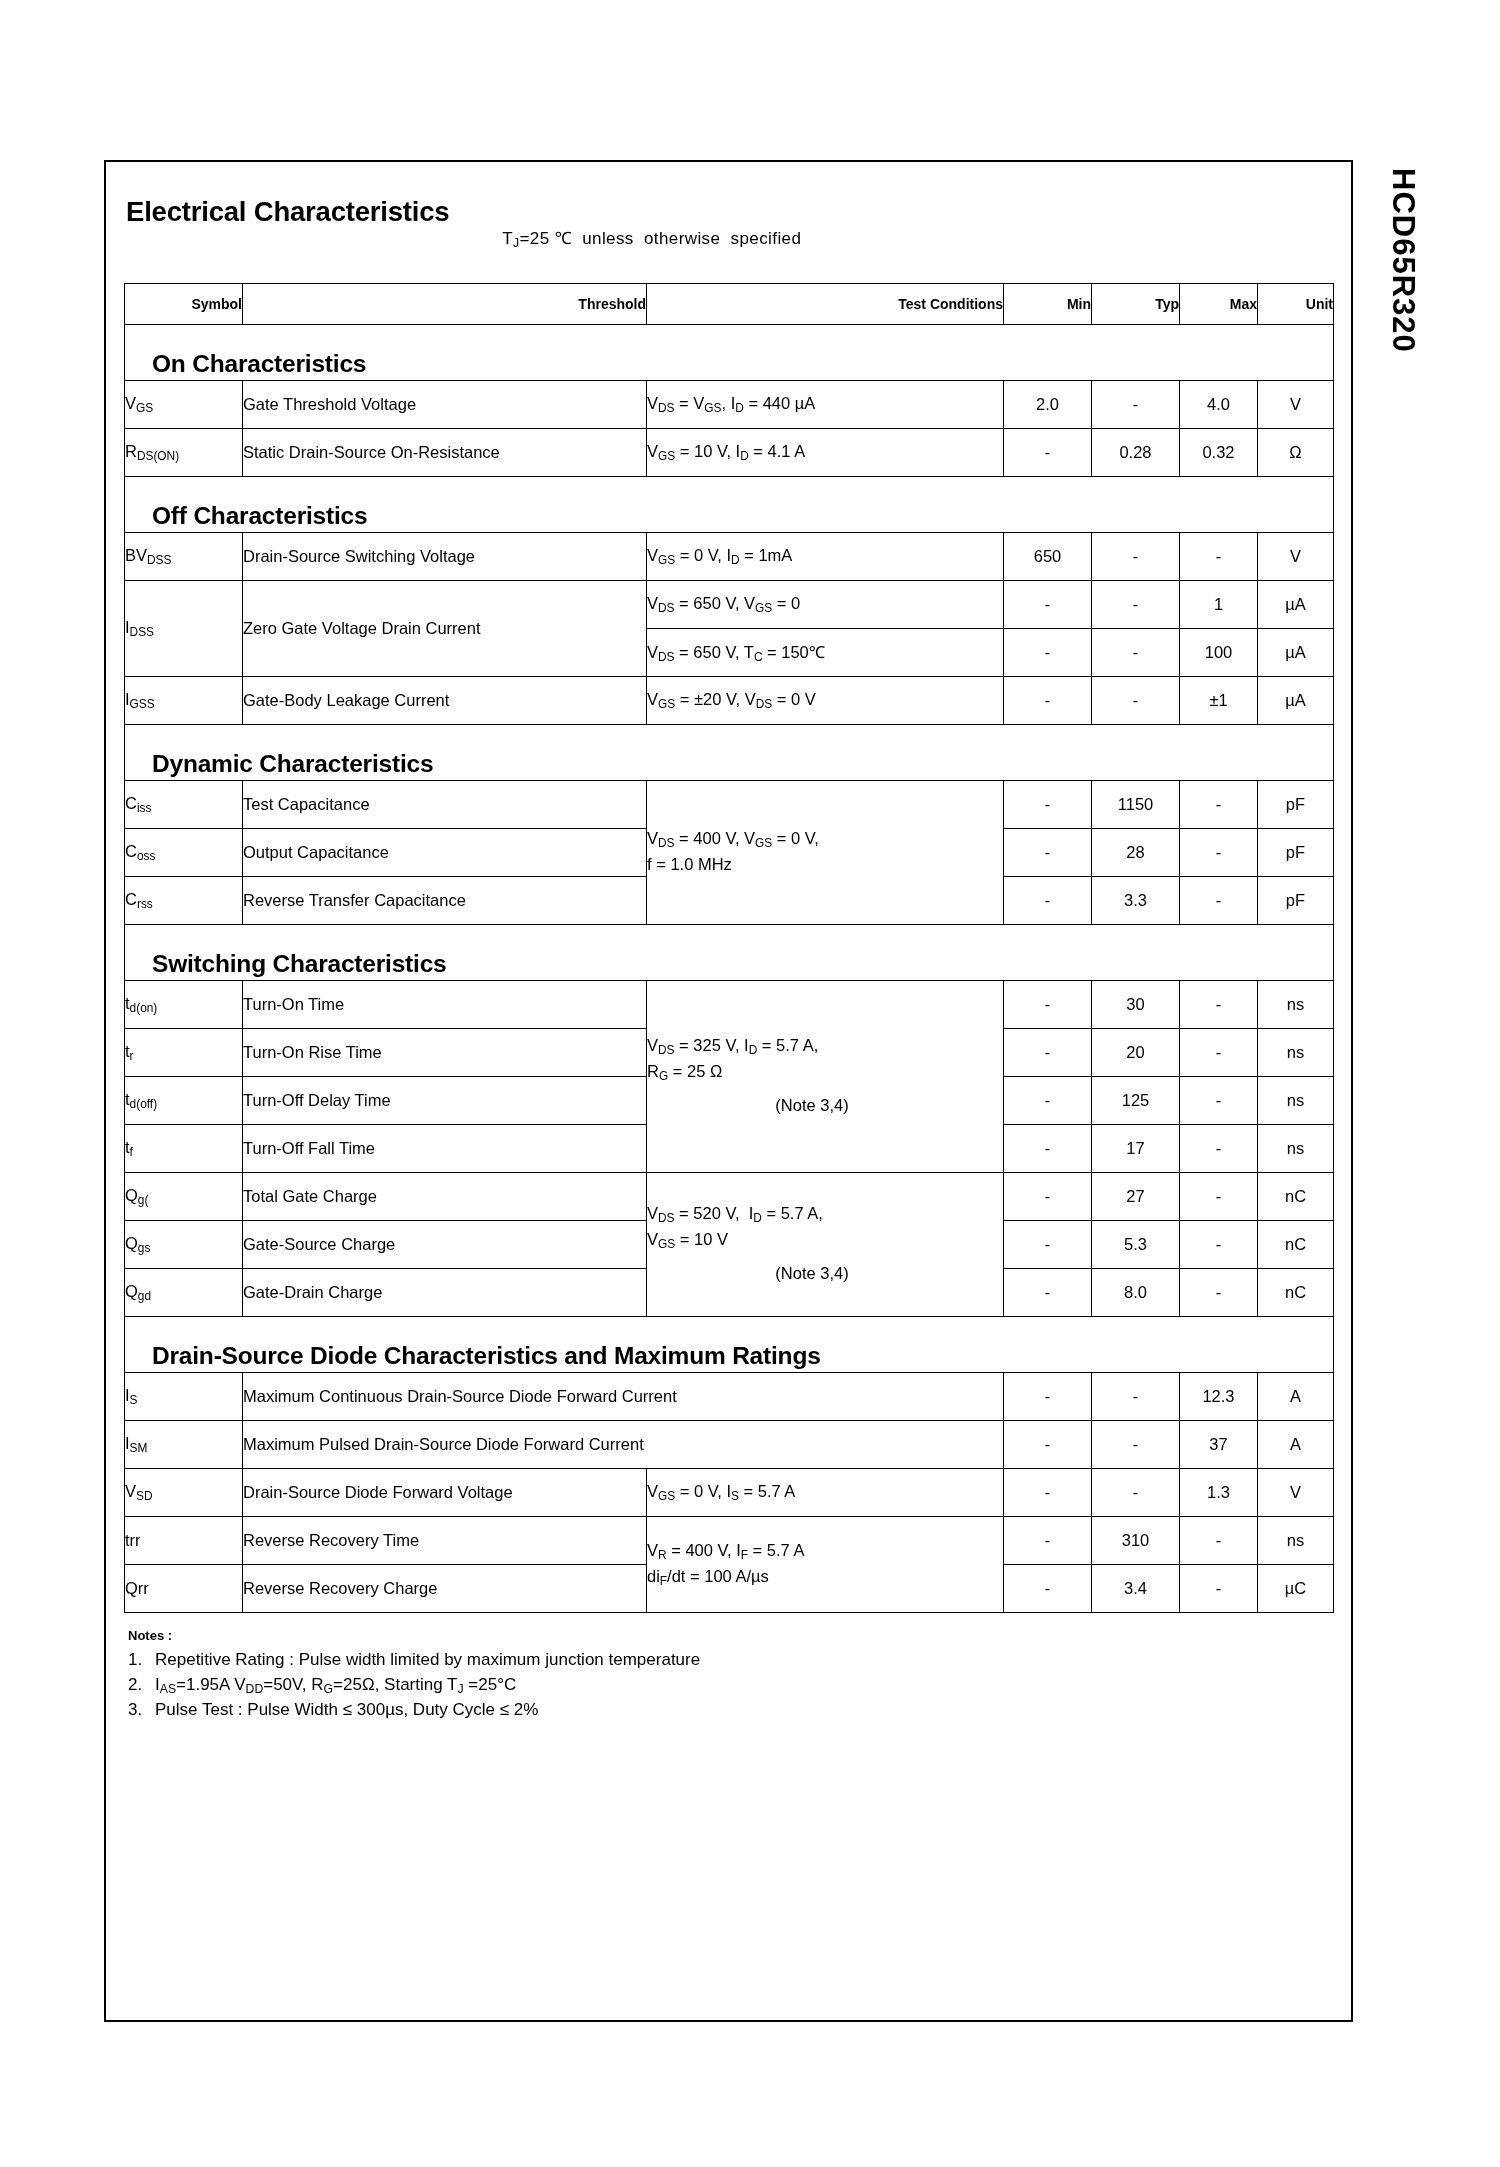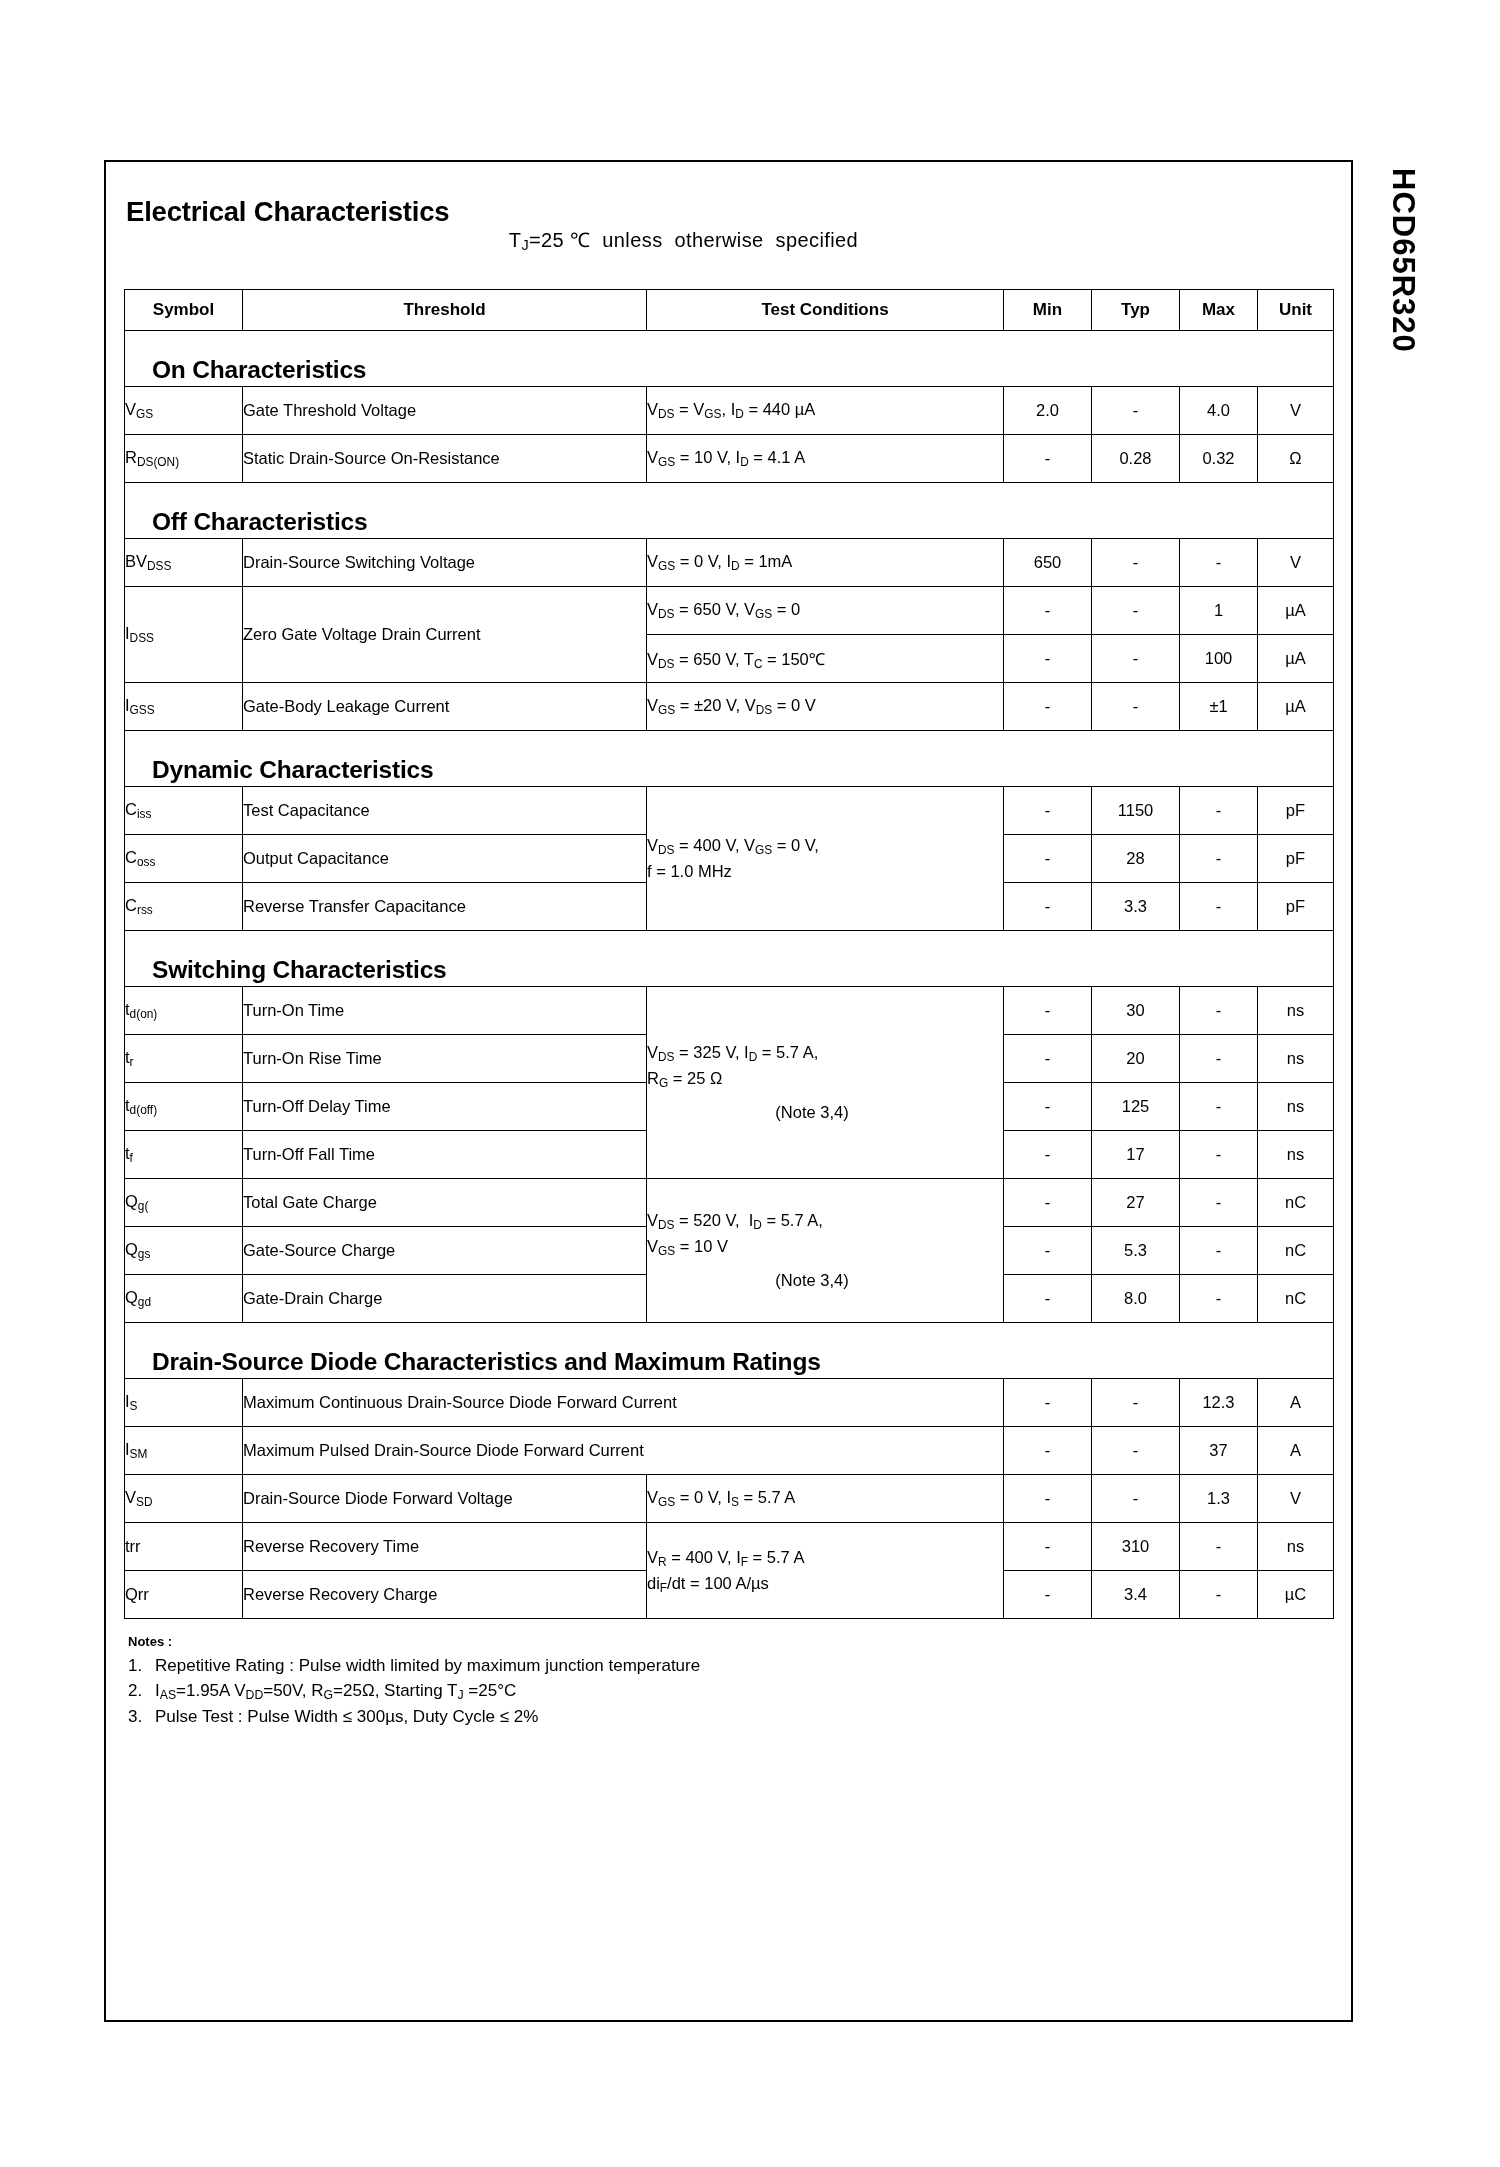--- a/index.html
+++ b/index.html
@@ -62,21 +62,21 @@
     margin-bottom: 13px;
     padding-left: 2px;
   }
   #doc-title {
     font-size: 27.5px;
     font-weight: bold;
     letter-spacing: -0.2px;
     text-align: right;
   }
   #doc-title-cond {
-    font-size: 20px;
+    font-size: 17px;
     margin-left: 12px;
     letter-spacing: 0.4px;
     white-space: pre;
   }
 
   
   table.spec {
     border-collapse: collapse;
     width: 1209px;
     table-layout: fixed;
@@ -90,23 +90,23 @@
   col.c-sym   { width: 118px; }
   col.c-par   { width: 404px; }
   col.c-cond  { width: 357px; }
   col.c-min   { width: 88px; }
   col.c-typ   { width: 88px; }
   col.c-max   { width: 78px; }
   col.c-unit  { width: 76px; }
 
   thead th {
     font-weight: bold;
-    font-size: 17px;
+    font-size: 14px;
     height: 40px;
-    text-align: center;
+    text-align: right;
   }
 
   td.sym, td.par, td.cond {
     padding-left: 13px;
     text-align: left;
   }
   td.num {
     text-align: center;
   }
   tr.data td { height: 47px; }

